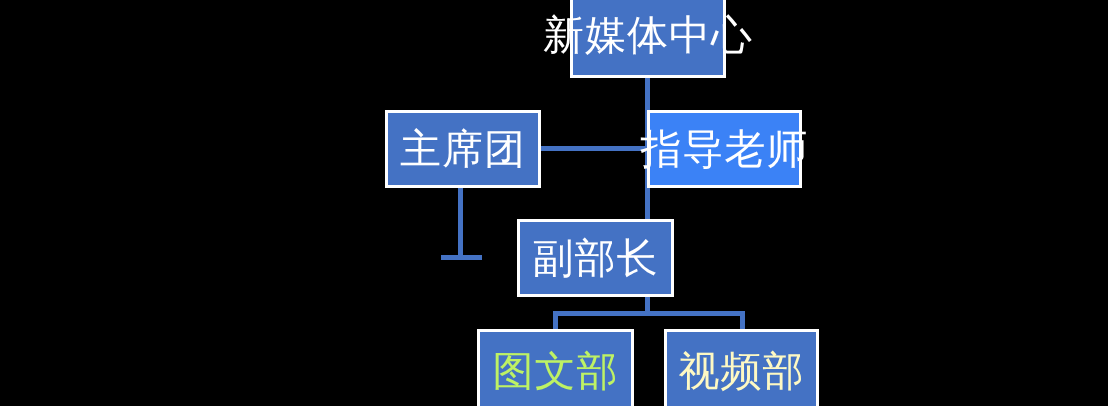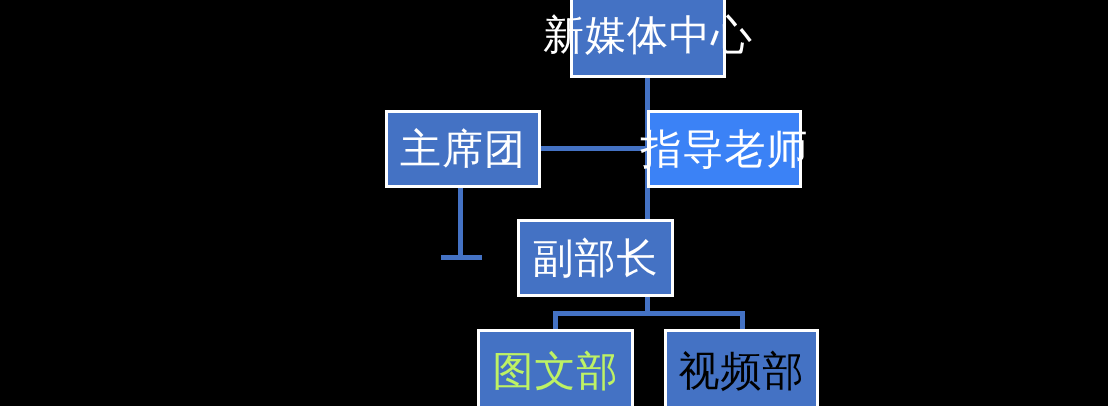--- a/index.html
+++ b/index.html
@@ -64,15 +64,15 @@
     <div class="node" style="left: 647px; top: 110px; width: 155px; height: 78px; background: #3b82f6; border-color: rgb(255, 255, 255);">
       <span class="node-label" style="color: rgb(255, 255, 255);">指导老师</span>
     </div>
     <div class="node" style="left: 477px; top: 219px; width: 157px; height: 78px; background: rgb(68, 114, 196); border-color: rgb(255, 255, 255); margin-left: 40px;">
       <span class="node-label" style="color: rgb(255, 255, 255);">副部长</span>
     </div>
     <div class="node clip-bottom" style="left: 477px; top: 329px; width: 157px; height: 81px; background: rgb(68, 114, 196); border-color: rgb(255, 255, 255);">
       <span class="node-label" style="color: #bef264;">图文部</span>
     </div>
     <div class="node clip-bottom" style="left: 664px; top: 329px; width: 155px; height: 81px; background: rgb(68, 114, 196); border-color: rgb(255, 255, 255);">
-      <span class="node-label" style="color: #000000;">视频部</span>
+      <span class="node-label" style="color: #fef9c3;">视频部</span>
     </div>
   </div>
 
 </body></html>

